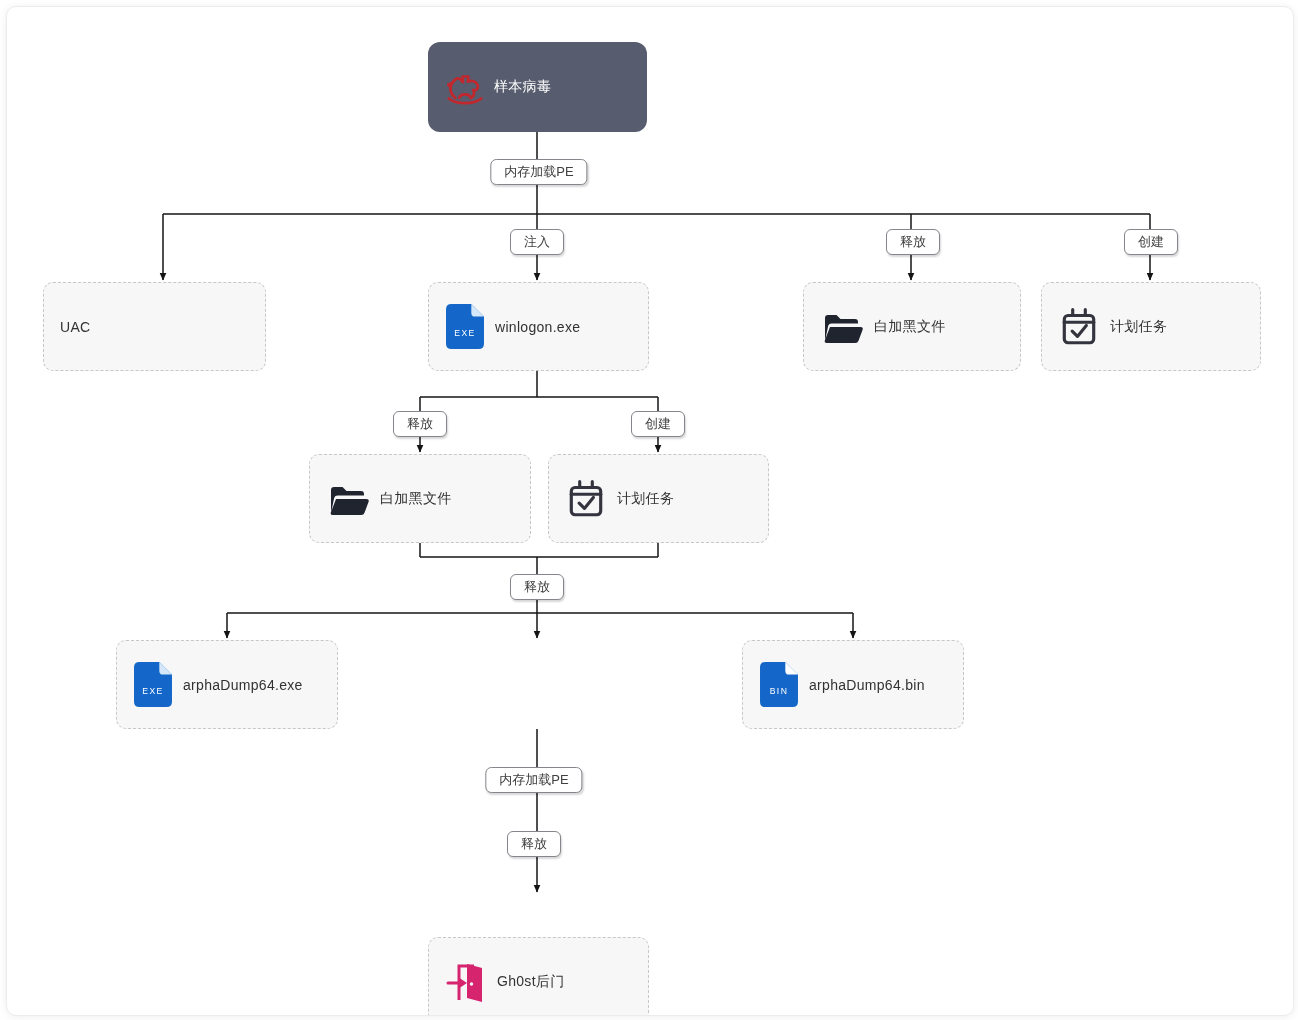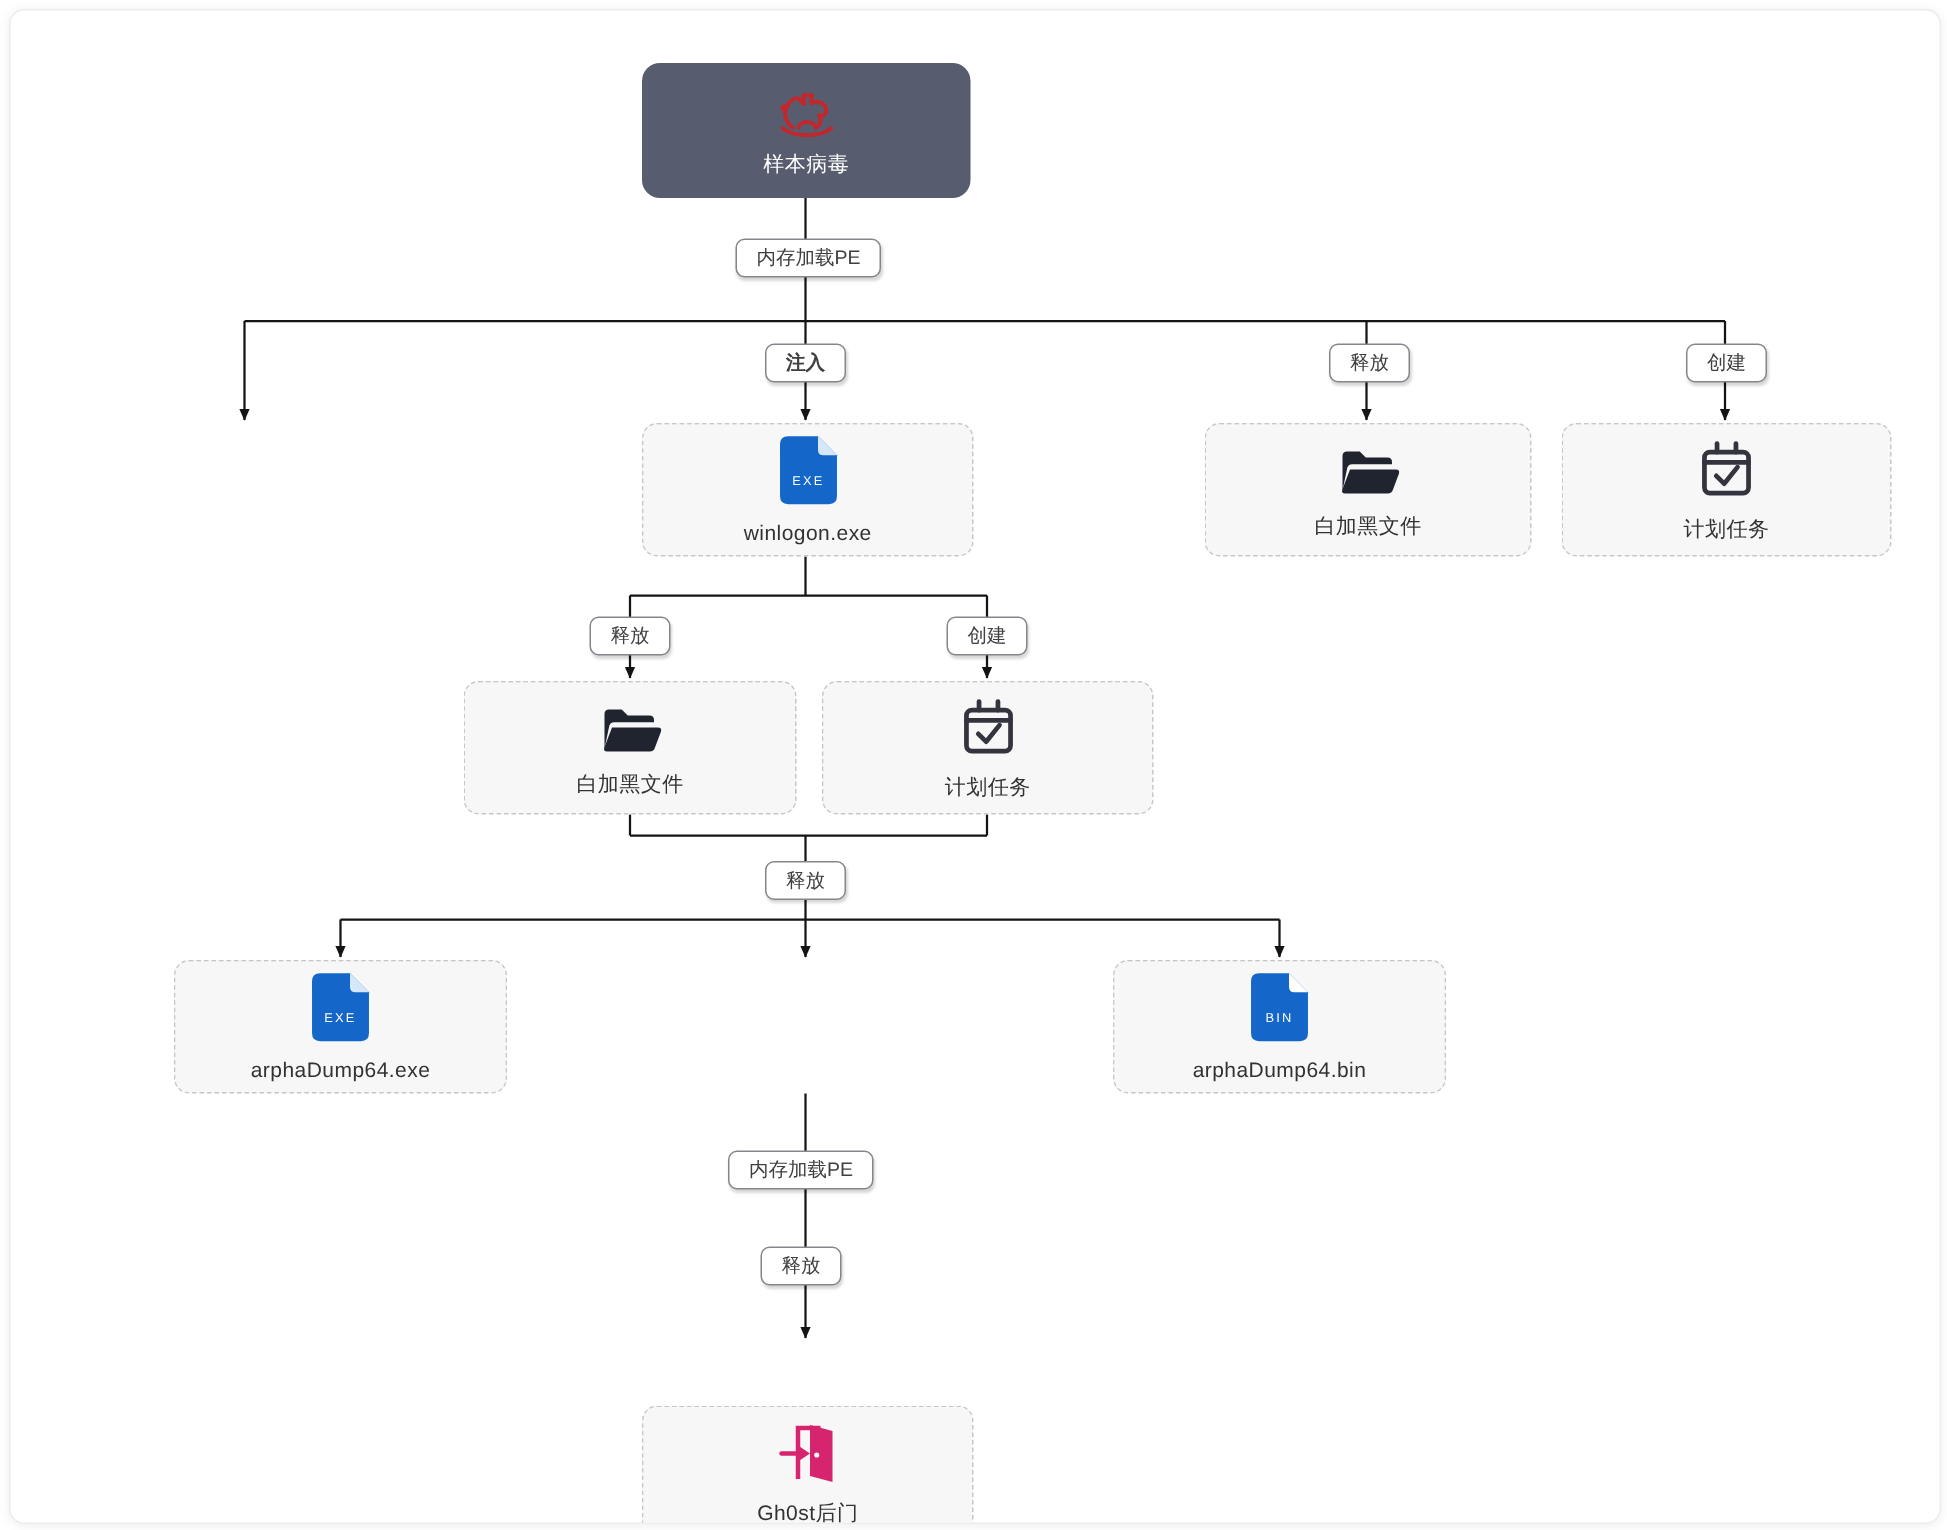--- a/index.html
+++ b/index.html
@@ -10,21 +10,21 @@
     box-shadow:0 1px 8px rgba(0,0,0,.07);overflow:hidden;
   }
   
   svg.wires{position:absolute;left:0;top:0;z-index:1;}
   .edge{stroke:#141414;stroke-width:1.5;fill:none;}
 
   
   .node{
     position:absolute;box-sizing:border-box;z-index:2;
     background:#f7f7f8;border:1px dashed #c7c7ca;border-radius:10px;
-    display:flex;flex-direction:column;align-items:center;justify-content:center;gap:10px;
+    display:flex;flex-direction:row;align-items:center;gap:10px;padding-left:16px;
   }
   .node-label{font-size:14px;color:#323232;letter-spacing:.3px;white-space:nowrap;}
   .root{
     background:#575D6E;border:none;border-radius:12px;gap:8px;
   }
   .root .node-label{color:#ffffff;}
 
   
   .edge-label{
     position:absolute;transform:translate(-50%,-50%);z-index:3;
@@ -72,20 +72,23 @@
       <g fill="none" stroke-width="2.8" stroke-linecap="round" stroke-linejoin="round" stroke="#C1272D">
         <path d="M5 31 C13 37.5 31 37.5 39 31"></path>
         <path d="M12 30.5 C7 27 5 20 8.5 15 C10.5 11.5 14 9 16.5 10.5 C18 11.5 18 13.5 20 14 L19.5 8 L25.5 8 L25 13.5 C29 11.5 33.5 13 35 16.5 C36.5 20.5 34 23 30.5 22 C32.5 26 31.5 28.5 28.5 30.5"></path>
         <path d="M16 30.5 C17 25.5 27 25.5 28 30.5"></path>
         <path d="M8.5 15 L4.5 16.5 L7 19.5"></path>
       </g>
     </svg>
     <div class="node-label">样本病毒</div>
   </div>
 
+  <div class="node" style="left:36px;top:275px;width:223px;height:89px;">
+    <div class="node-label">UAC</div>
+  </div>
 
   <div class="node" style="left:421px;top:275px;width:221px;height:89px;">
     <svg width="40" height="47" viewBox="0 0 44 52">
       <path d="M7 1 H29 L43 15 V45 Q43 51 37 51 H7 Q1 51 1 45 V7 Q1 1 7 1 Z" fill="#1467C8"></path>
       <path d="M29 1 L43 15 H33 Q29 15 29 11 Z" fill="#D5E8FA"></path>
       <text class="file-badge" x="22" y="37" text-anchor="middle">EXE</text>
     </svg>
     <div class="node-label">winlogon.exe</div>
   </div>
 
@@ -159,21 +162,21 @@
       <path d="M28 6 H13 V40" fill="none" stroke-width="3" stroke="#D6246F"></path>
       <path d="M21 4 L36 8 V42 L21 38 Z" fill="#D6246F"></path>
       <circle cx="25.5" cy="24" r="1.7" fill="#f7f7f8"></circle>
       <path d="M2 23 H13" fill="none" stroke-width="3" stroke-linecap="round" stroke="#D6246F"></path>
       <path d="M12 17 L21 23 L12 29 Z" fill="#D6246F"></path>
     </svg>
     <div class="node-label">Gh0st后门</div>
   </div>
 
   <div class="edge-label" style="left:532px;top:165px;">内存加载PE</div>
-  <div class="edge-label" style="left:530px;top:235px;font-weight:bold;">注入</div>
+  <div class="edge-label" style="left:530px;top:235px;">注入</div>
   <div class="edge-label" style="left:906px;top:235px;">释放</div>
   <div class="edge-label" style="left:1144px;top:235px;">创建</div>
   <div class="edge-label" style="left:413px;top:417px;">释放</div>
   <div class="edge-label" style="left:651px;top:417px;">创建</div>
   <div class="edge-label" style="left:530px;top:580px;">释放</div>
   <div class="edge-label" style="left:527px;top:773px;">内存加载PE</div>
   <div class="edge-label" style="left:527px;top:837px;">释放</div>
 
 </div>
 

